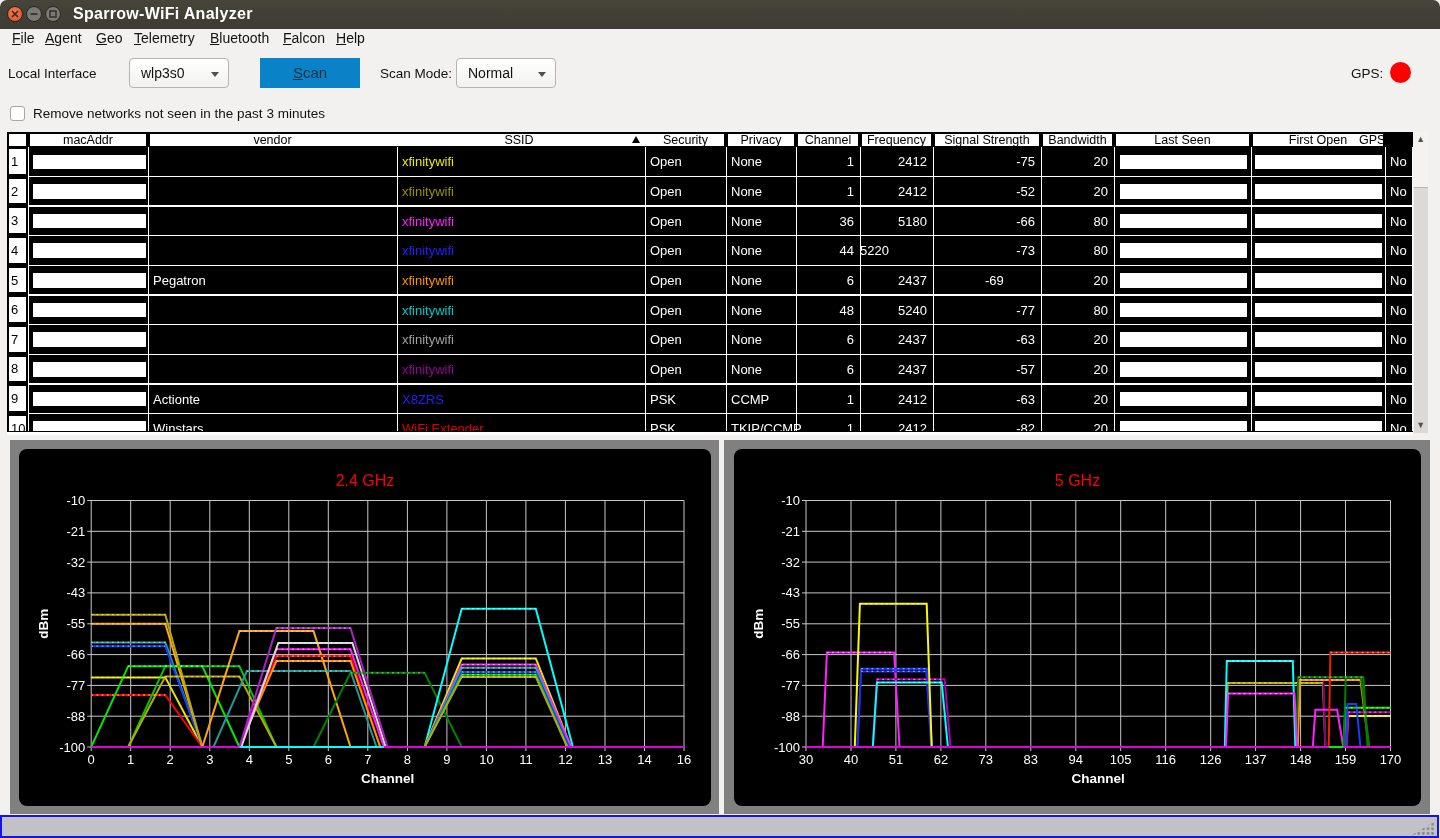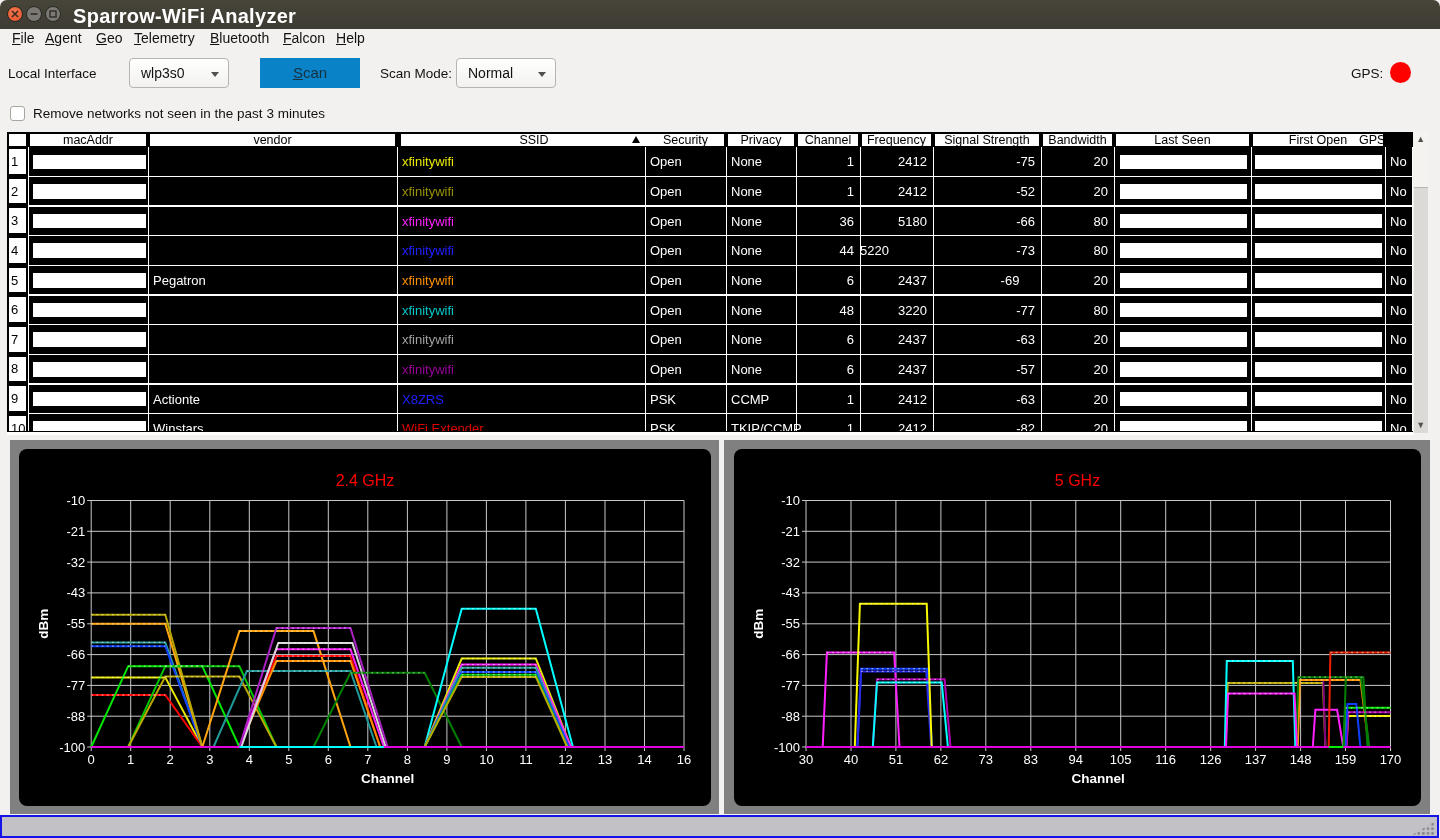--- a/index.html
+++ b/index.html
@@ -3,21 +3,21 @@
 <style>
 * { margin:0; padding:0; box-sizing:border-box; }
 html,body { width:1440px; height:838px; overflow:hidden; background:#f2f1ef;
   font-family:"Liberation Sans", sans-serif; position:relative; }
 .abs { position:absolute; }
 
 #titlebar { left:0; top:0; width:1440px; height:29px;
   background:linear-gradient(#474439,#3d3b33); border-radius:7px 7px 0 0; }
 .wbtn { position:absolute; top:5.5px; width:16px; height:16px; border-radius:50%;
   border:1px solid #262823; }
-#title { position:absolute; left:73px; top:5px; color:#ffffff; font-size:20px; font-weight:bold; letter-spacing:0.3px; }
+#title { position:absolute; left:73px; top:5px; color:#ffffff; font-size:16px; font-weight:bold; letter-spacing:0.3px; }
 
 #menubar { left:0; top:29px; width:1440px; height:20px; background:#f2f1ef; font-size:14px; color:#111; }
 #menubar span { position:absolute; top:1px; }
 
 .lbl { position:absolute; font-size:13.5px; color:#111; }
 .combo { position:absolute; width:100px; height:30px; border:1px solid #b7b3ae; border-radius:4px;
   background:linear-gradient(#ffffff,#f2f1ef); font-size:14px; color:#111; line-height:28px; padding-left:11px; }
 .combo .arr { position:absolute; right:9px; top:13px; width:0; height:0;
   border-left:4.5px solid transparent; border-right:4.5px solid transparent; border-top:5px solid #50504c; }
 #scanbtn { position:absolute; left:260px; top:58px; width:100px; height:30px; background:#0a82c8;
@@ -89,21 +89,21 @@
 <div id="gpslbl">GPS:</div>
 <div id="gpsdot"></div>
 <div id="chk"></div>
 <div id="chklbl">Remove networks not seen in the past 3 minutes</div>
 
 <div id="tbl" class="abs" style="left:7px;top:132px;width:1406px;height:303px;background:#000;overflow:hidden;">
 <div class="abs" style="left:0;top:0;width:1406px;height:15.4px;background:#000;">
 <div class="abs hc" style="left:1.6px;top:1.8px;width:17.8px;height:11.8px;"></div>
 <div class="abs hc" style="left:22.6px;top:1.8px;width:116.8px;height:11.8px;">macAddr</div>
 <div class="abs hc" style="left:142.6px;top:1.8px;width:245.8px;height:11.8px;">vendor</div>
-<div class="abs hc" style="left:394px;top:1.8px;width:266px;height:11.8px;">SSID</div>
+<div class="abs hc" style="left:379px;top:1.8px;width:266px;height:11.8px;">SSID</div>
 <div class="abs hc" style="left:639.6px;top:1.8px;width:77.8px;height:11.8px;">Security</div>
 <div class="abs hc" style="left:720.6px;top:1.8px;width:66.8px;height:11.8px;">Privacy</div>
 <div class="abs hc" style="left:790.6px;top:1.8px;width:60.8px;height:11.8px;">Channel</div>
 <div class="abs hc" style="left:854.6px;top:1.8px;width:69.8px;height:11.8px;">Frequency</div>
 <div class="abs hc" style="left:927.6px;top:1.8px;width:104.8px;height:11.8px;">Signal Strength</div>
 <div class="abs hc" style="left:1035.6px;top:1.8px;width:69.8px;height:11.8px;">Bandwidth</div>
 <div class="abs hc" style="left:1108.6px;top:1.8px;width:133.8px;height:11.8px;">Last Seen</div>
 <div class="abs hc" style="left:1245.6px;top:1.8px;width:130.8px;height:11.8px;">First Open</div>
 <div class="abs hc" style="left:1340px;top:1.8px;width:24.8px;height:11.8px;padding-left:12px;">GPS</div>
 <div class="abs" style="left:625px;top:3.5px;width:0;height:0;border-left:4.5px solid transparent;border-right:4.5px solid transparent;border-bottom:7.5px solid #000;"></div>
@@ -182,32 +182,32 @@
 <div class="abs rnc" style="left:1.6px;top:120.4px;width:17.8px;height:24.6px;">5</div>
 <div class="abs box" style="left:26px;top:125.8px;width:113px;"></div>
 <div class="abs box" style="left:1113px;top:125.8px;width:127px;"></div>
 <div class="abs box" style="left:1248px;top:125.8px;width:127px;"></div>
 <div class="abs ct" style="left:146px;top:125.6px;">Pegatron</div>
 <div class="abs ct" style="left:395px;top:125.6px;color:#ff9000;">xfinitywifi</div>
 <div class="abs ct" style="left:643px;top:125.6px;">Open</div>
 <div class="abs ct" style="left:724px;top:125.6px;">None</div>
 <div class="abs ct" style="left:789px;top:125.6px;width:58px;text-align:right;">6</div>
 <div class="abs ct" style="left:853px;top:125.6px;width:67px;text-align:right;">2437</div>
-<div class="abs ct" style="left:952px;top:125.6px;width:102px;text-align:center;">-69</div>
+<div class="abs ct" style="left:978px;top:125.6px;width:102px;text-align:left;">-69</div>
 <div class="abs ct" style="left:1034px;top:125.6px;width:67px;text-align:right;">20</div>
 <div class="abs ct" style="left:1383px;top:125.6px;">No</div>
 <div class="abs rnc" style="left:1.6px;top:150.1px;width:17.8px;height:24.6px;">6</div>
 <div class="abs box" style="left:26px;top:155.4px;width:113px;"></div>
 <div class="abs box" style="left:1113px;top:155.4px;width:127px;"></div>
 <div class="abs box" style="left:1248px;top:155.4px;width:127px;"></div>
 <div class="abs ct" style="left:395px;top:155.2px;color:#00c8c8;">xfinitywifi</div>
 <div class="abs ct" style="left:643px;top:155.2px;">Open</div>
 <div class="abs ct" style="left:724px;top:155.2px;">None</div>
 <div class="abs ct" style="left:789px;top:155.2px;width:58px;text-align:right;">48</div>
-<div class="abs ct" style="left:853px;top:155.2px;width:67px;text-align:right;">3220</div>
+<div class="abs ct" style="left:853px;top:155.2px;width:67px;text-align:right;">5240</div>
 <div class="abs ct" style="left:926px;top:155.2px;width:102px;text-align:right;">-77</div>
 <div class="abs ct" style="left:1034px;top:155.2px;width:67px;text-align:right;">80</div>
 <div class="abs ct" style="left:1383px;top:155.2px;">No</div>
 <div class="abs rnc" style="left:1.6px;top:179.7px;width:17.8px;height:24.6px;">7</div>
 <div class="abs box" style="left:26px;top:185.1px;width:113px;"></div>
 <div class="abs box" style="left:1113px;top:185.1px;width:127px;"></div>
 <div class="abs box" style="left:1248px;top:185.1px;width:127px;"></div>
 <div class="abs ct" style="left:395px;top:184.9px;color:#a0a0a0;">xfinitywifi</div>
 <div class="abs ct" style="left:643px;top:184.9px;">Open</div>
 <div class="abs ct" style="left:724px;top:184.9px;">None</div>

